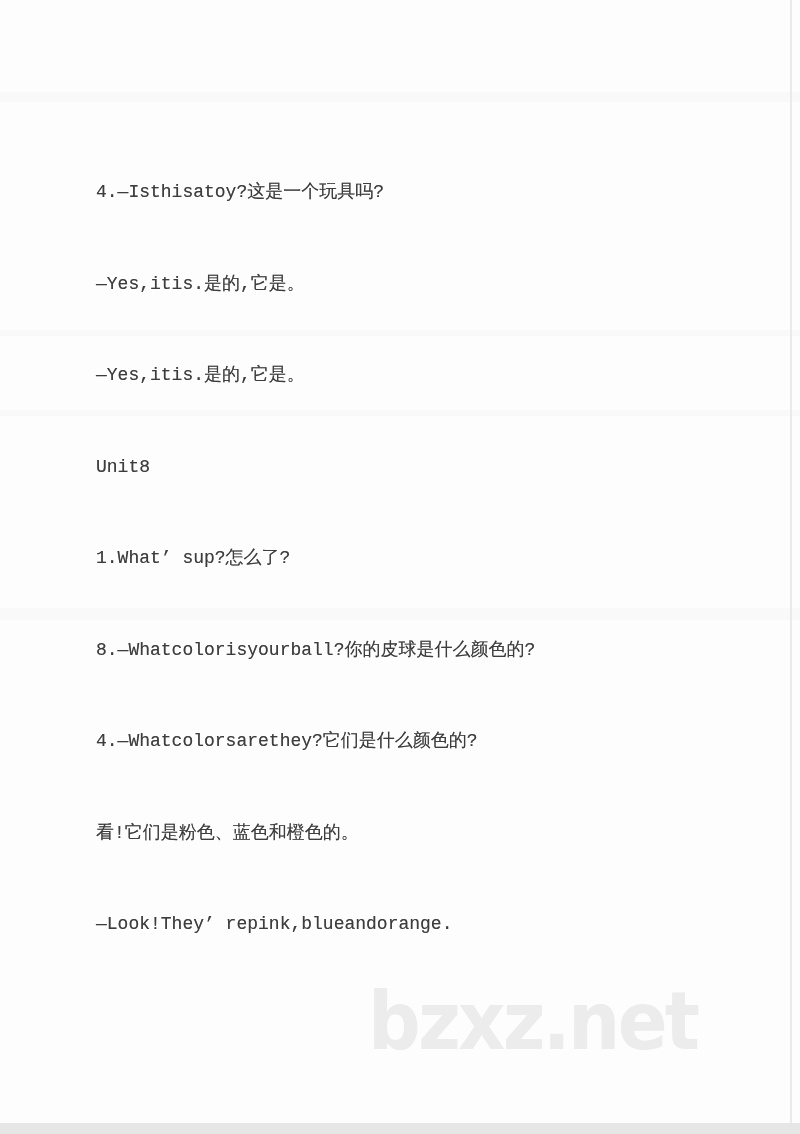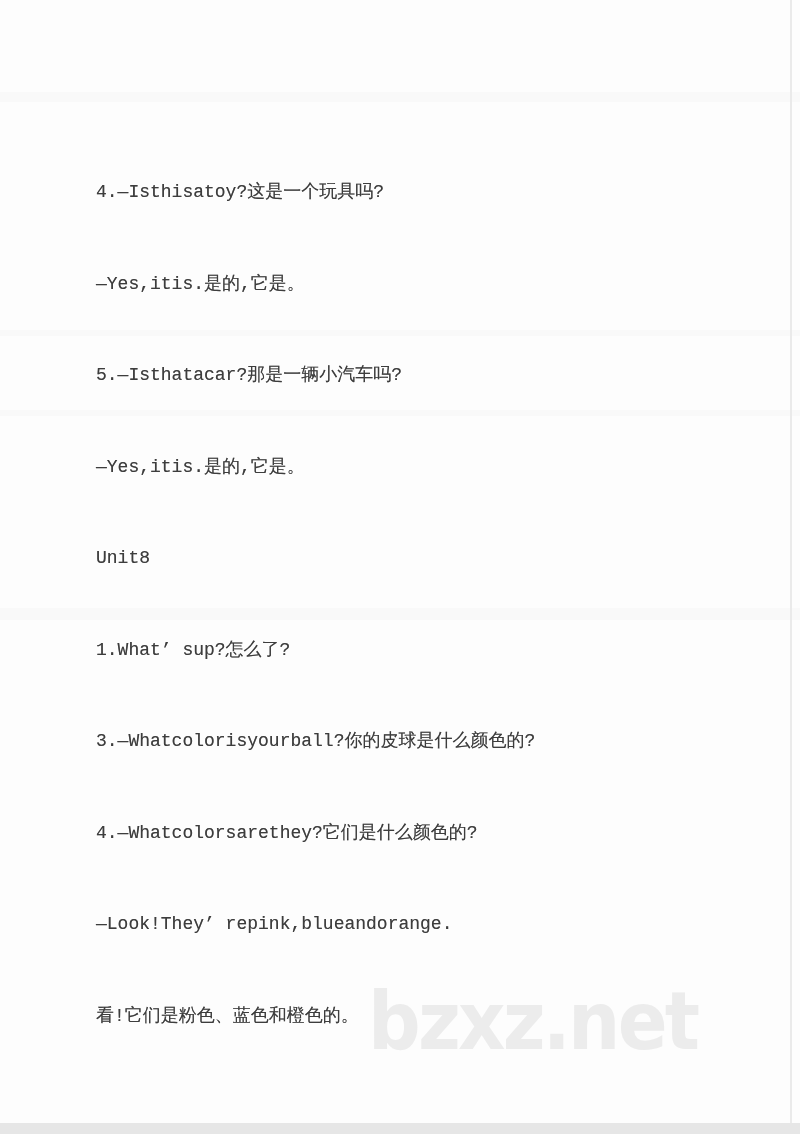--- a/index.html
+++ b/index.html
@@ -80,28 +80,27 @@
 <div class="page">
 
   <div class="scan-band band-1"></div>
   <div class="scan-band band-2"></div>
   <div class="scan-band band-3"></div>
   <div class="scan-band band-4"></div>
 
   <div class="text-block">
     <div class="line">4.—Isthisatoy?这是一个玩具吗?</div>
     <div class="line">—Yes,itis.是的,它是。</div>
-    <div class="line">5.—Isthatacar?那是一辆小汽车吗?</div>
     <div class="line">—Yes,itis.是的,它是。</div>
     <div class="line center">Unit8</div>
     <div class="line">1.What’ sup?怎么了?</div>
-    <div class="line">3.—Whatcolorisyourball?你的皮球是什么颜色的?</div>
+    <div class="line">8.—Whatcolorisyourball?你的皮球是什么颜色的?</div>
     <div class="line">4.—Whatcolorsarethey?它们是什么颜色的?</div>
+    <div class="line">看!它们是粉色、蓝色和橙色的。</div>
     <div class="line">—Look!They’ repink,blueandorange.</div>
-    <div class="line">看!它们是粉色、蓝色和橙色的。</div>
   </div>
 
   <div class="watermark">bzxz.net</div>
 
   <div class="edge-line"></div>
   <div class="bottom-strip"></div>
 
 </div>
 
 </body></html>

